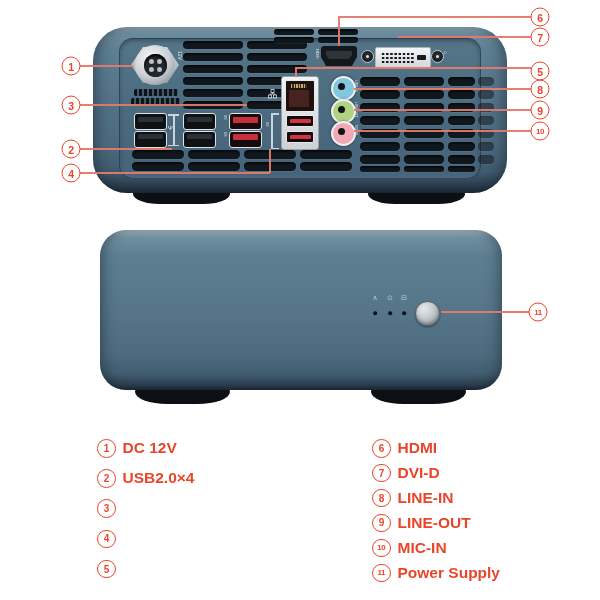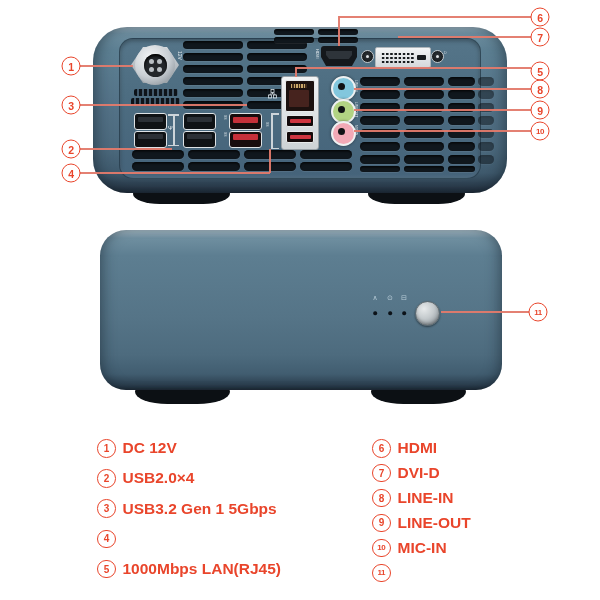--- a/index.html
+++ b/index.html
@@ -294,28 +294,26 @@
       <div class="legend-item" style="left: 97px; top: 439px;">
         <span class="lnum">1</span>
         <span class="ltext">DC 12V</span>
       </div>
       <div class="legend-item" style="left: 97px; top: 469.2px;">
         <span class="lnum">2</span>
         <span class="ltext">USB2.0×4</span>
       </div>
       <div class="legend-item" style="left: 97px; top: 499.4px;">
         <span class="lnum">3</span>
-        <span class="ltext">USB3.2 Gen 1 5Gbps</span>
       </div>
       <div class="legend-item" style="left: 97px; top: 529.6px;">
         <span class="lnum">4</span>
       </div>
       <div class="legend-item" style="left: 97px; top: 559.8px;">
         <span class="lnum">5</span>
-        <span class="ltext">1000Mbps LAN(RJ45)</span>
       </div>
       <div class="legend-item" style="left: 372px; top: 439px;">
         <span class="lnum">6</span>
         <span class="ltext">HDMI</span>
       </div>
       <div class="legend-item" style="left: 372px; top: 463.9px;">
         <span class="lnum">7</span>
         <span class="ltext">DVI-D</span>
       </div>
       <div class="legend-item" style="left: 372px; top: 488.8px;">
@@ -325,15 +323,16 @@
       <div class="legend-item" style="left: 372px; top: 513.7px;">
         <span class="lnum">9</span>
         <span class="ltext">LINE-OUT</span>
       </div>
       <div class="legend-item" style="left: 372px; top: 538.6px;">
         <span class="lnum two">10</span>
         <span class="ltext">MIC-IN</span>
       </div>
       <div class="legend-item" style="left: 372px; top: 563.5px;">
         <span class="lnum two">11</span>
+        <span class="ltext">Power Supply</span>
       </div>
     </div>
 </div>
 
 </body></html>

